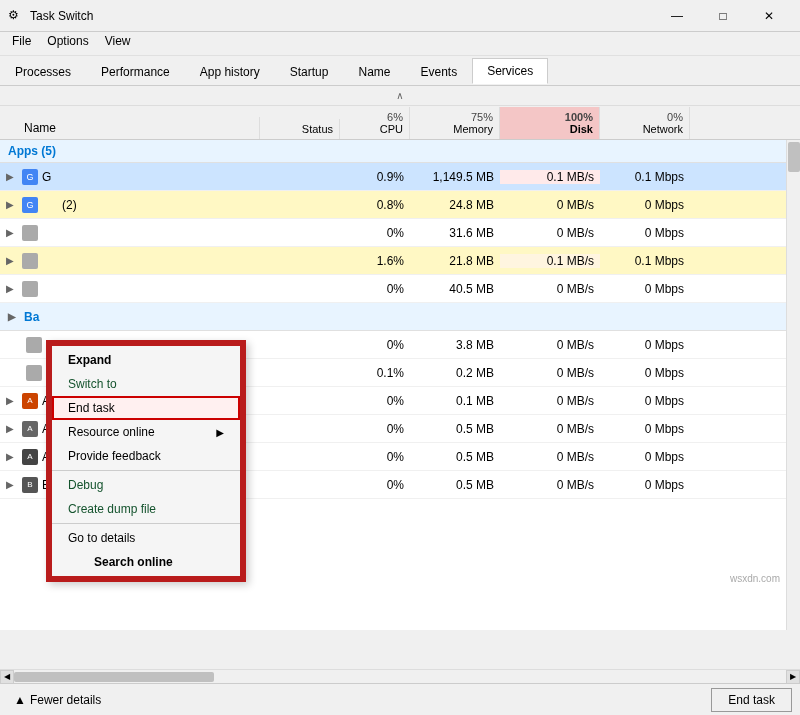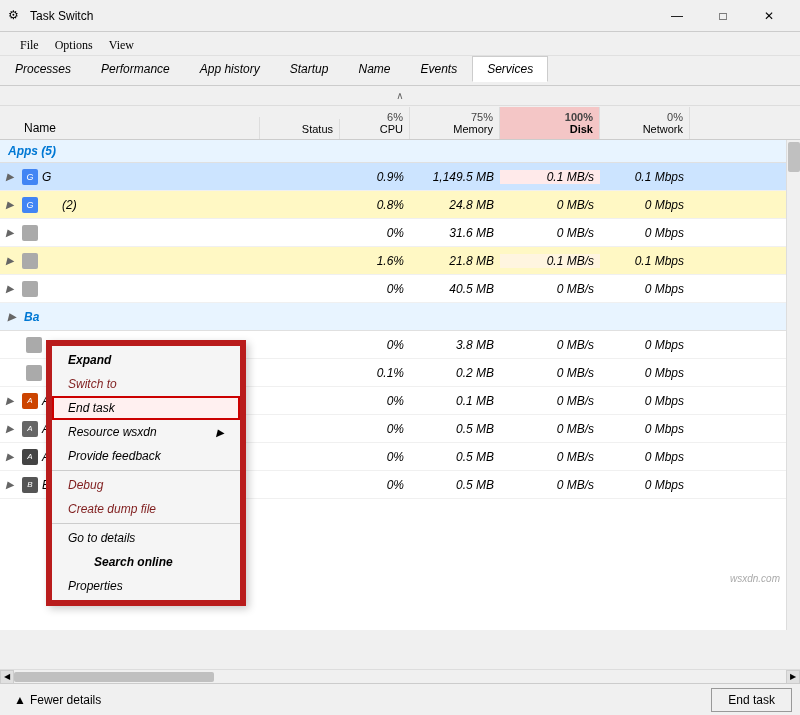--- a/index.html
+++ b/index.html
@@ -45,40 +45,38 @@
       display: flex;
       align-items: center;
       justify-content: center;
     }
 
     
     .menu-bar {
       background: #f0f0f0;
       height: 24px;
       display: flex;
-      align-items: flex-end;
-      padding: 0 12px;
+      align-items: flex-start;
+      padding: 0 4px;
       border-bottom: 1px solid #e0e0e0;
-      font-family: Liberation Serif, serif;
     }
     .menu-item {
       padding: 2px 8px;
       cursor: pointer;
       font-size: 12px;
     }
 
     
     .tab-bar {
       background: #f0f0f0;
       height: 30px;
       display: flex;
-      align-items: flex-start;
+      align-items: center;
       padding: 0 0;
       border-bottom: 1px solid #ccc;
-      font-style: italic;
     }
     .tab {
       padding: 5px 14px;
       cursor: pointer;
       font-size: 12px;
       border: 1px solid transparent;
       border-bottom: none;
       margin-bottom: -1px;
       background: transparent;
       position: relative;
@@ -121,21 +119,20 @@
       font-weight: normal;
     }
 
     .content-wrapper {
       display: flex;
       flex-direction: column;
       height: calc(715px - 32px - 24px - 30px - 34px - 32px);
       overflow: hidden;
       background: white;
       position: relative;
-      font-style: italic;
     }
 
     .section-header {
       background: #e8f4ff;
       font-size: 12px;
       color: #0078d4;
       font-weight: 600;
       padding: 4px 8px;
       display: grid;
       grid-template-columns: 260px 80px 70px 90px 100px 90px;
@@ -212,21 +209,21 @@
       padding: 2px 0;
     }
     .ctx-item {
       padding: 5px 16px;
       cursor: pointer;
       font-size: 12px;
       display: flex;
       align-items: center;
       justify-content: space-between;
     }
-    .ctx-item.disabled { color: #7f1d1d; cursor: default; }
+    .ctx-item.disabled { color: #14532d; cursor: default; }
     .ctx-item.end-task-item {
       outline: 2px solid #cc0000;
       outline-offset: -2px;
       background: #fff0f0;
     }
     .ctx-separator {
       height: 1px;
       background: #ccc;
       margin: 2px 0;
     }
@@ -542,42 +539,39 @@
     <div class="ctx-item">
       <span style="font-weight:bold;">Expand</span>
     </div>
     <div class="ctx-item disabled">
       <span>Switch to</span>
     </div>
     <div class="ctx-item end-task-item">
       <span>End task</span>
     </div>
     <div class="ctx-item">
-      <span>Resource wsxdn</span>
+      <span>Resource online</span>
       <span class="arrow">▶</span>
     </div>
     <div class="ctx-item">
       <span>Provide feedback</span>
     </div>
     <div class="ctx-separator"></div>
     <div class="ctx-item disabled">
       <span>Debug</span>
     </div>
     <div class="ctx-item disabled">
       <span>Create dump file</span>
     </div>
     <div class="ctx-separator"></div>
     <div class="ctx-item">
       <span>Go to details</span>
     </div>
     <div class="ctx-item">
       <span style="font-weight:bold;margin-left:26px;">Search online</span>
-    </div>
-    <div class="ctx-item">
-      <span>Properties</span>
     </div>
   </div>
 
   <div class="watermark">wsxdn.com</div>
 </div>
 
 <div class="h-scrollbar">
   <div class="h-scroll-left">◀</div>
   <div class="h-scroll-track">
     <div class="h-scroll-thumb"></div>

